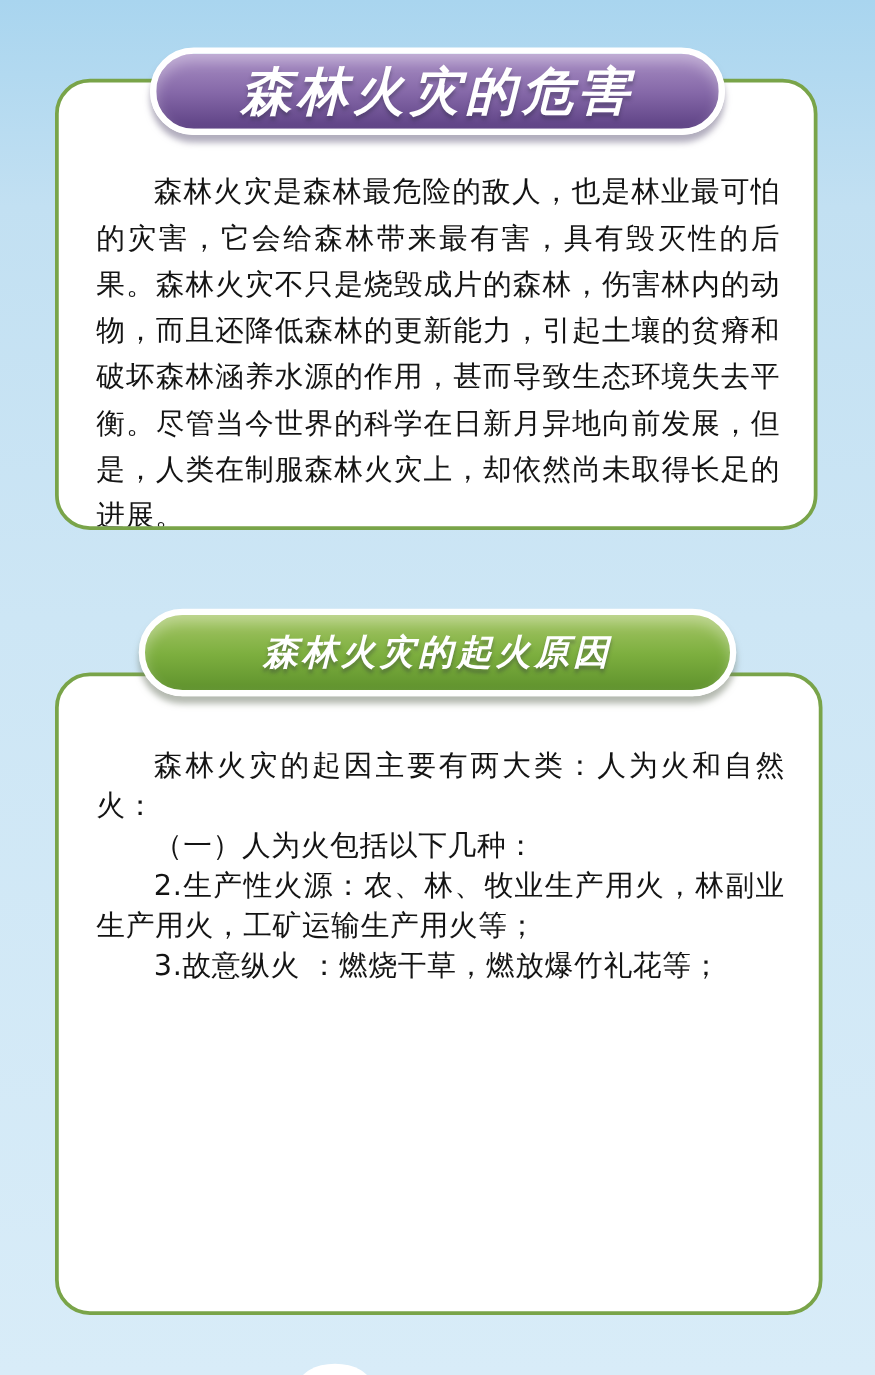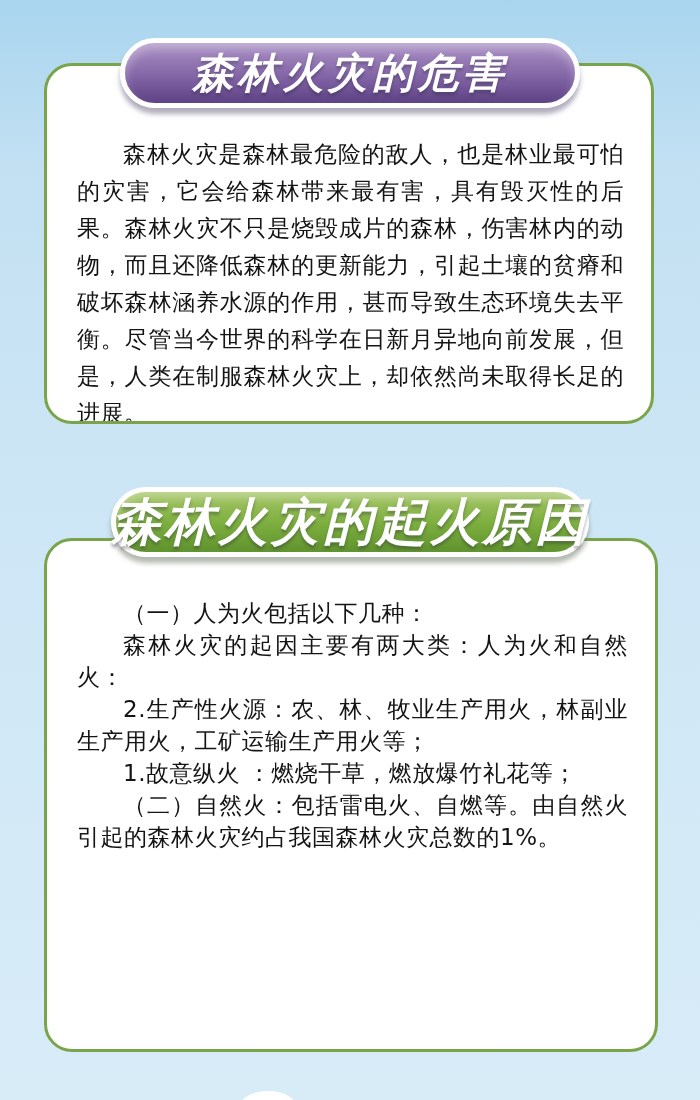--- a/index.html
+++ b/index.html
@@ -57,21 +57,21 @@
     box-shadow: 0 6px 5px rgba(118,128,112,0.55), inset 0 6px 10px rgba(255,255,255,0.3);
   }
 
   .banner-title {
     color: var(--title-color, #ffffff);
     font-weight: bold;
     white-space: nowrap;
     text-shadow: 0 3px 3px rgba(40,40,60,0.35);
   }
   .banner-purple .banner-title { font-size: 41px; letter-spacing: 4px; }
-  .banner-green  .banner-title { font-size: 50px; letter-spacing: 3px; }
+  .banner-green  .banner-title { font-size: 28px; letter-spacing: 3px; }
 
   .card-content { width: 100%; height: 100%; overflow: hidden; }
   .card-hazards .card-content { padding: 70px 27px 0 30px; }
   .card-causes  .card-content { padding: 56px 27px 0 30px; }
 
   .card-content p {
     margin: 0;
     color: var(--text-color, #141414);
     font-size: 23px;
     font-weight: 500;
@@ -106,24 +106,23 @@
       </div>
     </div>
   </div>
 
   <div class="section">
     <div class="banner banner-green">
       <span class="banner-title">森林火灾的起火原因</span>
     </div>
     <div class="card card-causes">
       <div class="card-content">
+        <p>森林火灾的起因主要有两大类：人为火和自然火：</p>
         <p>（一）人为火包括以下几种：</p>
-        <p>森林火灾的起因主要有两大类：人为火和自然火：</p>
         <p>2.生产性火源：农、林、牧业生产用火，林副业生产用火，工矿运输生产用火等；</p>
-        <p>1.故意纵火 ：燃烧干草，燃放爆竹礼花等；</p>
-        <p>（二）自然火：包括雷电火、自燃等。由自然火引起的森林火灾约占我国森林火灾总数的1%。</p>
+        <p>3.故意纵火 ：燃烧干草，燃放爆竹礼花等；</p>
       </div>
     </div>
   </div>
 
   <div class="cloud"></div>
 
 </div>
 
 </body></html>

